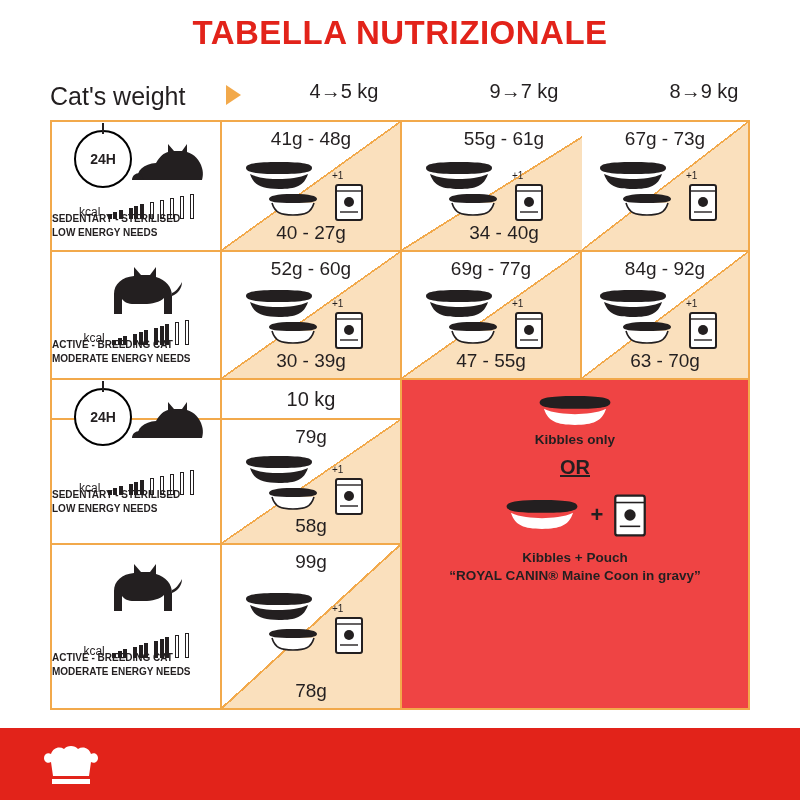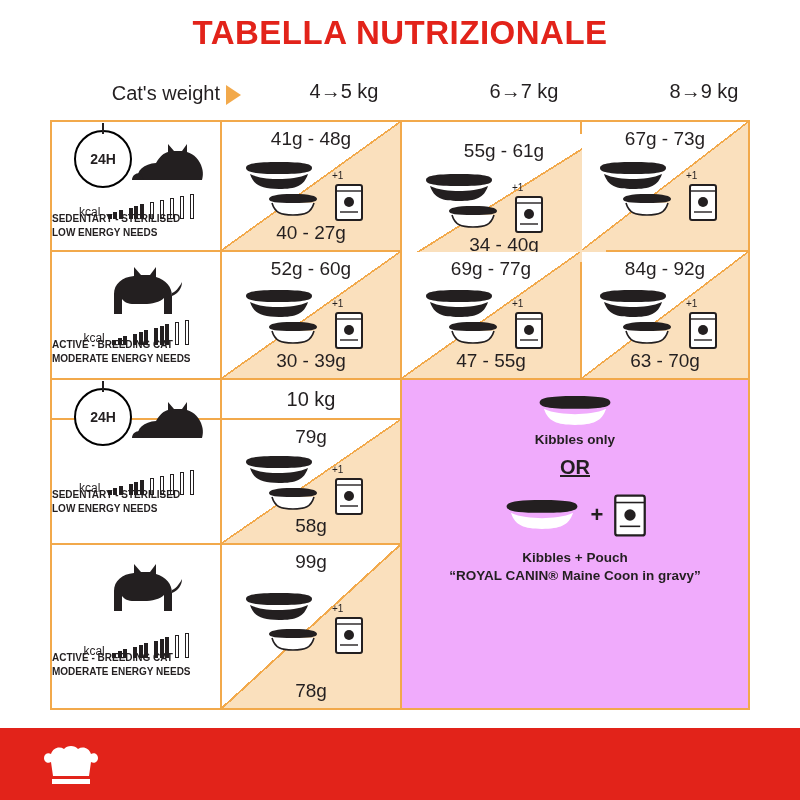--- a/index.html
+++ b/index.html
@@ -21,22 +21,22 @@
     font-weight:bold;
     letter-spacing:.5px;
     color:#e2231a;
   }
   
   .hdr{
     position:absolute;top:78px;left:50px;width:700px;height:38px;
   }
   .hdr-label{
     position:absolute;left:0;top:4px;width:170px;
-    text-align:right;
-    font-size:20px;color:#231f20;
+    text-align:left;
+    font-size:25px;color:#231f20;
   }
   .hdr-arrow{
     position:absolute;left:176px;top:7px;
     width:0;height:0;
     border-top:10px solid transparent;
     border-bottom:10px solid transparent;
     border-left:15px solid #f2a94b;
   }
   .hdr-w{
     position:absolute;top:2px;
@@ -98,21 +98,21 @@
   }
   .bot-val{
     position:absolute;left:0;bottom:6px;width:100%;
     text-align:center;font-size:19px;color:#231f20;
   }
   .plus1{
     position:absolute;font-size:10px;color:#231f20;
   }
   
   .panel{
-    position:absolute;background:#f0abfc;box-sizing:border-box;
+    position:absolute;background:#ef4444;box-sizing:border-box;
     text-align:center;
   }
   .panel .cap{font-size:13.5px;color:#231f20;font-weight:bold;}
   .panel .or{font-size:20px;color:#231f20;font-weight:bold;}
   .panel .water{font-size:13px;color:#231f20;font-weight:bold;}
 
   
   .redbar{
     position:absolute;left:0;bottom:0;width:800px;height:72px;
     background:#e2231a;
@@ -126,21 +126,21 @@
 <body>
 
 <div class="page">
 
   <div class="title">TABELLA NUTRIZIONALE</div>
 
   <div class="hdr">
     <div class="hdr-label">Cat's weight</div>
     <div class="hdr-arrow"></div>
     <div class="hdr-w c1">4→5 kg</div>
-    <div class="hdr-w c2">6→7 kg</div>
+    <div class="hdr-w c2">9→7 kg</div>
     <div class="hdr-w c3">8→9 kg</div>
   </div>
 
   <div class="grid">
 
     <div class="vline" style="left:168px;top:0;height:586px;"></div>
     <div class="vline" style="left:348px;top:0;height:256px;"></div>
     <div class="vline" style="left:528px;top:0;height:256px;"></div>
     <div class="vline" style="left:348px;top:256px;height:330px;"></div>
 
@@ -197,21 +197,21 @@
       <div style="position:absolute;left:112px;top:60px;">
         <svg width="30" height="40" viewBox="0 0 30 40">
             <rect x="2" y="3" width="26" height="35" rx="2" fill="#fff" stroke="#231f20" stroke-width="2"></rect>
             <path d="M2 9 H28" stroke="#231f20" stroke-width="1.4"></path>
             <circle cx="15" cy="20" r="5" fill="#231f20"></circle>
             <path d="M6 30 H24" stroke="#231f20" stroke-width="1.4"></path>
           </svg>
       </div>
     </div>
 
-    <div class="diag" style="left:350px;top:0;width:204px;height:128px;margin-top:12px;">
+    <div class="diag" style="left:350px;top:0;width:204px;height:128px;">
       <div class="top-val">55g - 61g</div>
       <div class="bot-val">34 - 40g</div>
       <div style="position:absolute;left:22px;top:40px;">
         <svg width="70" height="28" viewBox="0 0 70 28">
             <path fill="#231f20" d="M2 6 C2 2 10 0 35 0 C60 0 68 2 68 6 C68 10 60 12 35 12 C10 12 2 10 2 6 Z"></path>
             <path fill="#231f20" d="M6 12 C10 24 18 27 35 27 C52 27 60 24 64 12 C56 16 44 17 35 17 C26 17 14 16 6 12 Z"></path>
           </svg>
       </div>
       <div style="position:absolute;left:46px;top:72px;">
         <svg width="50" height="22" viewBox="0 0 50 22">

